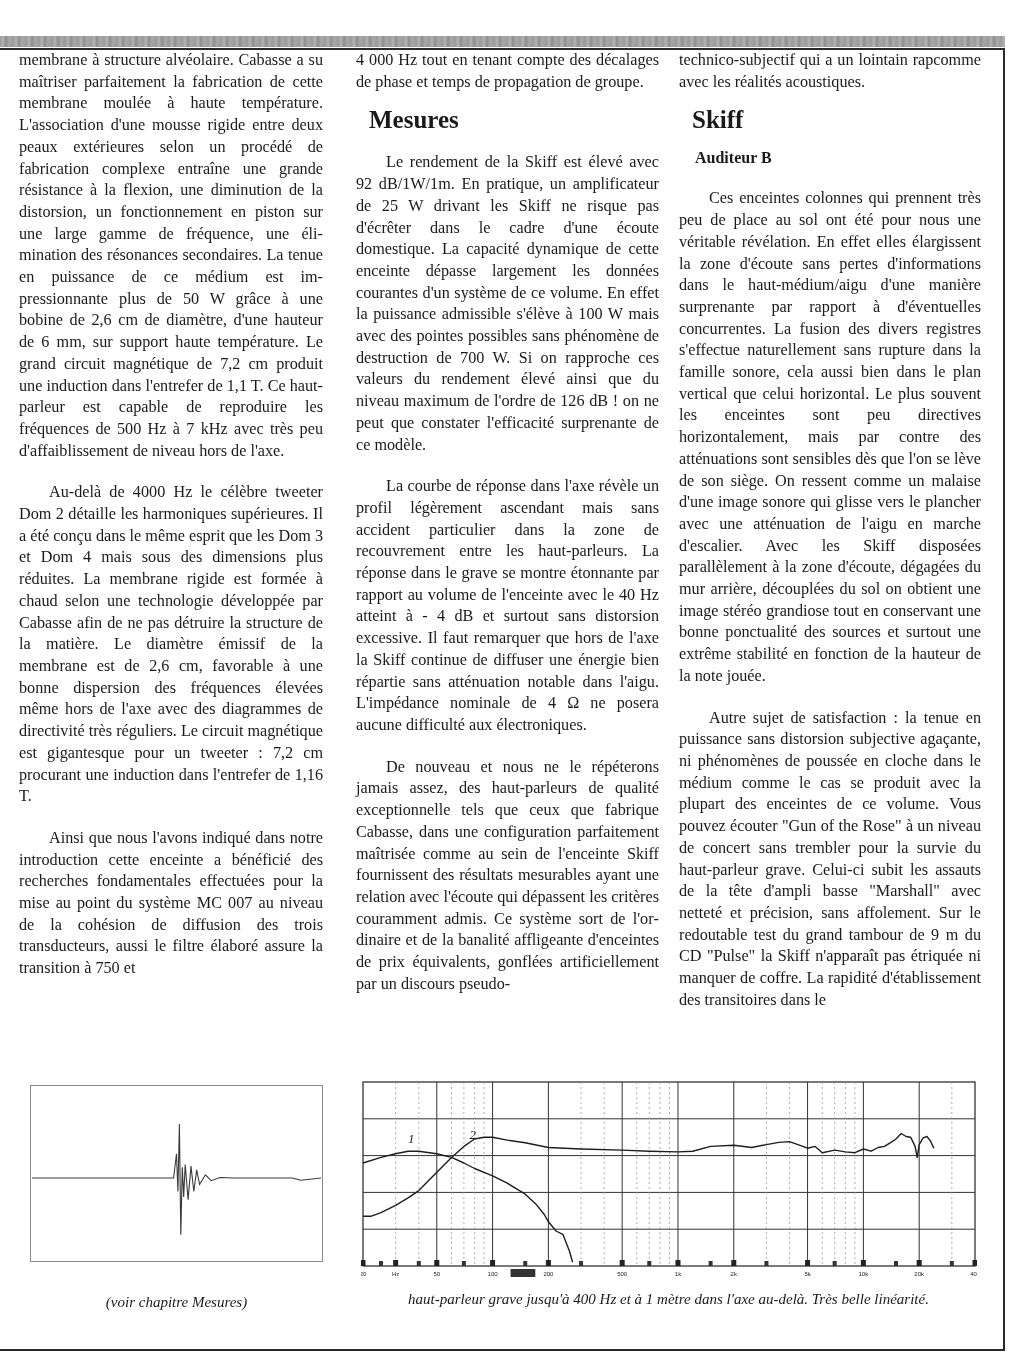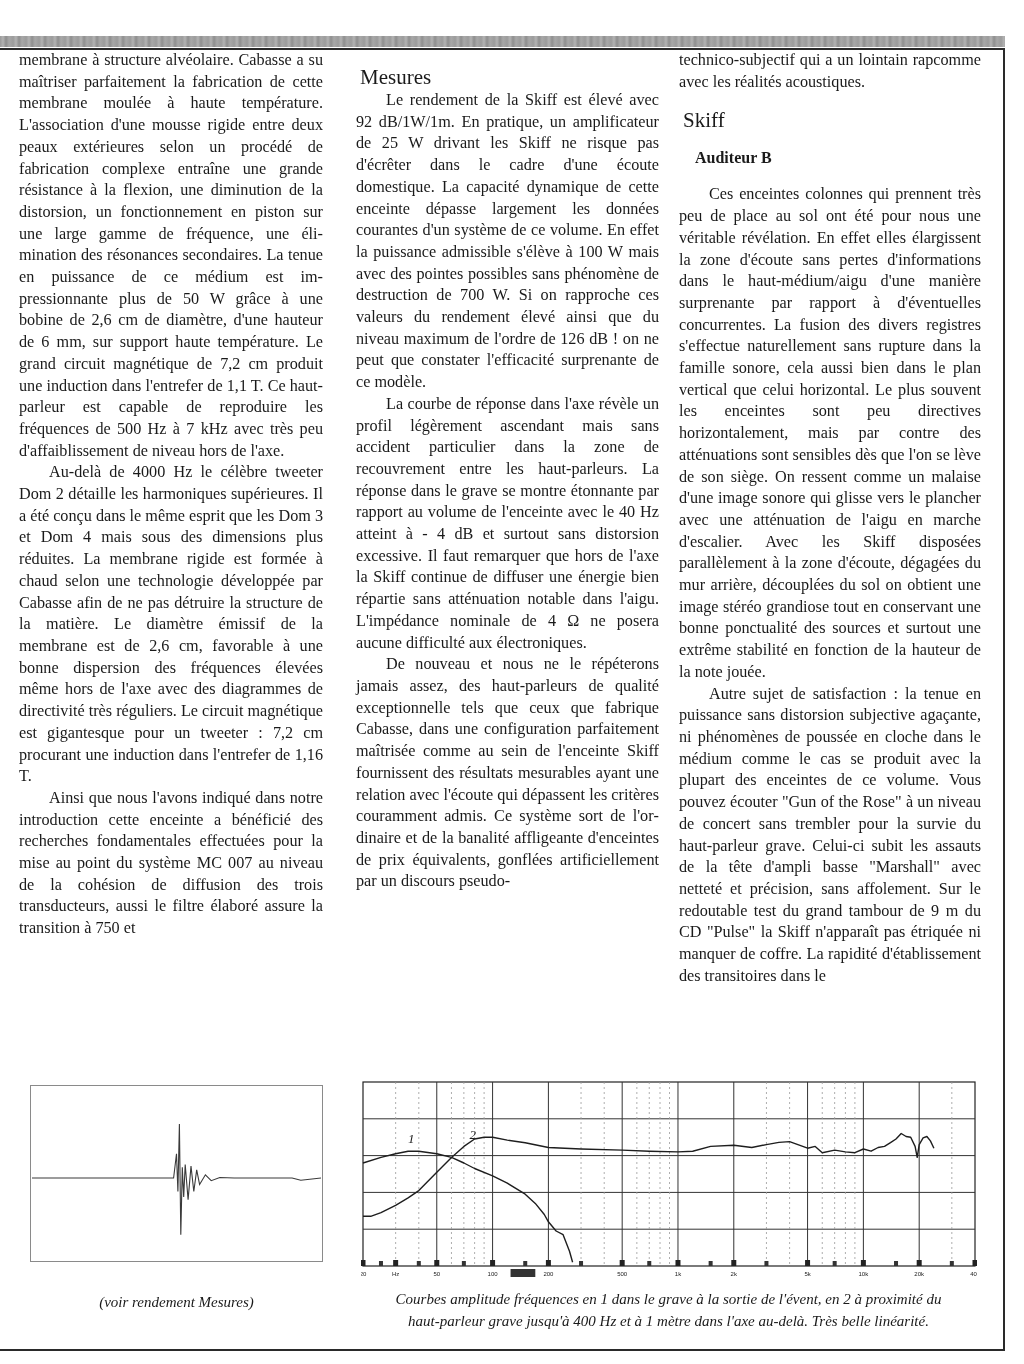--- a/index.html
+++ b/index.html
@@ -18,24 +18,24 @@
 
     .col {
       position: absolute; top: 50px;
       font-size: 16.2px; line-height: 21.7px;
       text-align: justify; hyphens: manual;
     }
     .col1 { left: 19px; width: 304px; }
     .col2 { left: 356px; width: 303px; }
     .col3 { left: 679px; width: 302px; }
     .col p { margin: 0; }
-    .col p.indent { text-indent: 30px; }
+    .col p.indent { text-indent: 30px; margin-top: 20px; }
     .col p.gap { }
     .col h2 {
-      font-size: 21px; font-weight: normal; margin: 15px 0 1px 4px; line-height: 24px;
+      font-size: 25px; font-weight: bold; margin: 15px 0 1px 13px; line-height: 24px;
     }
     .col h3 {
       font-size: 16px; font-weight: bold; margin: 16px; line-height: 20px;
     }
 
     .fig-impulse {
       position: absolute; left: 30px; top: 1085px; width: 293px; height: 177px;
       border: 1px solid #8a8a8a; box-sizing: border-box; background: #fff;
     }
     .fig-impulse svg { position: absolute; left: 0; top: 0; }
@@ -59,40 +59,41 @@
 <div class="frame-top"></div>
 <div class="frame-right"></div>
 <div class="frame-bottom"></div>
 
 <div class="col col1">
     <p>membrane à structure alvéolaire. Cabasse a su maîtriser parfaitement la fabrication de cette membrane moulée à haute température. L'association d'une mousse rigide entre deux peaux exté­rieures selon un procédé de fabrication complexe entraîne une grande résistance à la flexion, une diminution de la distor­sion, un fonctionnement en piston sur une large gamme de fréquence, une éli­mination des résonances secondaires. La tenue en puissance de ce médium est im­pressionnante plus de 50 W grâce à une bobine de 2,6 cm de diamètre, d'une hau­teur de 6 mm, sur support haute tempéra­ture. Le grand circuit magnétique de 7,2 cm produit une induction dans l'entrefer de 1,1 T. Ce haut-parleur est capable de reproduire les fréquences de 500 Hz à 7 kHz avec très peu d'affaiblissement de niveau hors de l'axe.</p>
     <p class="indent gap">Au-delà de 4000 Hz le célèbre twee­ter Dom 2 détaille les harmoniques su­périeures. Il a été conçu dans le même esprit que les Dom 3 et Dom 4 mais sous des dimensions plus réduites. La mem­brane rigide est formée à chaud selon une technologie développée par Cabasse afin de ne pas détruire la structure de la matière. Le diamètre émissif de la membrane est de 2,6 cm, favorable à une bonne dispersion des fréquences élevées même hors de l'axe avec des diagrammes de directivité très réguliers. Le circuit magnétique est gigantesque pour un tweeter : 7,2 cm procurant une induction dans l'entrefer de 1,16 T.</p>
     <p class="indent gap">Ainsi que nous l'avons indiqué dans notre introduction cette enceinte a béné­ficié des recherches fondamentales effec­tuées pour la mise au point du système MC 007 au niveau de la cohésion de dif­fusion des trois transducteurs, aussi le filtre élaboré assure la transition à 750 et</p>
   </div>
 <div class="col col2">
+    <p>4 000 Hz tout en tenant compte des déca­lages de phase et temps de propagation de groupe.</p>
     <h2>Mesures</h2>
     <p class="indent">Le rendement de la Skiff est élevé avec 92 dB/1W/1m. En pratique, un am­plificateur de 25 W drivant les Skiff ne risque pas d'écrêter dans le cadre d'une écoute domestique. La capacité dyna­mique de cette enceinte dépasse large­ment les données courantes d'un système de ce volume. En effet la puissance ad­missible s'élève à 100 W mais avec des pointes possibles sans phénomène de destruction de 700 W. Si on rapproche ces valeurs du rendement élevé ainsi que du niveau maximum de l'ordre de 126 dB ! on ne peut que constater l'effi­cacité surprenante de ce modèle.</p>
     <p class="indent gap">La courbe de réponse dans l'axe ré­vèle un profil légèrement ascendant mais sans accident particulier dans la zone de recouvrement entre les haut-parleurs. La réponse dans le grave se montre éton­nante par rapport au volume de l'enceinte avec le 40 Hz atteint à - 4 dB et surtout sans distorsion excessive. Il faut remar­quer que hors de l'axe la Skiff continue de diffuser une énergie bien répartie sans atténuation notable dans l'aigu. L'impédance nominale de 4 Ω ne posera aucune difficulté aux électroniques.</p>
     <p class="indent gap">De nouveau et nous ne le répéterons jamais assez, des haut-parleurs de qualité exceptionnelle tels que ceux que fa­brique Cabasse, dans une configuration parfaitement maîtrisée comme au sein de l'enceinte Skiff fournissent des résultats mesurables ayant une relation avec l'écoute qui dépassent les critères cou­ramment admis. Ce système sort de l'or­dinaire et de la banalité affligeante d'en­ceintes de prix équivalents, gonflées ar­tificiellement par un discours pseudo-</p>
   </div>
 <div class="col col3">
     <p>technico-subjectif qui a un lointain rap­comme avec les réalités acoustiques.</p>
     <h2>Skiff</h2>
     <h3>Auditeur B</h3>
     <p class="indent">Ces enceintes colonnes qui prennent très peu de place au sol ont été pour nous une véritable révélation. En effet elles élargissent la zone d'écoute sans pertes d'informations dans le haut-médium/aigu d'une manière surprenante par rapport à d'éventuelles concurrentes. La fusion des divers registres s'effectue naturellement sans rupture dans la famille sonore, cela aussi bien dans le plan vertical que celui horizontal. Le plus souvent les enceintes sont peu directives horizontalement, mais par contre des atténuations sont sensibles dès que l'on se lève de son siège. On ressent comme un malaise d'une image sonore qui glisse vers le plancher avec une atténuation de l'aigu en marche d'escalier. Avec les Skiff dis­posées parallèlement à la zone d'écoute, dégagées du mur arrière, découplées du sol on obtient une image stéréo gran­diose tout en conservant une bonne ponctualité des sources et surtout une ex­trême stabilité en fonction de la hauteur de la note jouée.</p>
     <p class="indent gap">Autre sujet de satisfaction : la tenue en puissance sans distorsion subjective agaçante, ni phénomènes de poussée en cloche dans le médium comme le cas se produit avec la plupart des enceintes de ce volume. Vous pouvez écouter "Gun of the Rose" à un niveau de concert sans trembler pour la survie du haut-parleur grave. Celui-ci subit les assauts de la tête d'ampli basse "Marshall" avec netteté et précision, sans affolement. Sur le redou­table test du grand tambour de 9 m du CD "Pulse" la Skiff n'apparaît pas étri­quée ni manquer de coffre. La rapidité d'établissement des transitoires dans le</p>
   </div>
 
 <div class="fig-impulse">
   <svg id="impulse-svg" width="291" height="175">
       <path d="M1.0 92.0 L29.9 92.0 L58.8 92.0 L87.7 92.0 L116.6 92.0 L142.6 92.0 L145.5 67.7 L146.9 105.5 L148.4 38.0 L149.8 148.7 L151.3 81.2 L152.7 110.9 L154.2 78.5 L157.1 113.6 L160.0 80.1 L162.8 105.5 L165.7 83.9 L168.6 98.5 L174.4 88.8 L180.2 94.7 L188.8 91.5 L203.3 92.0 L232.2 92.0 L261.1 92.0 L269.8 94.2 L290.0 92.0 " fill="none" stroke="#3a3a3a" stroke-width="1.1"></path>
     </svg>
 </div>
 <div class="cap-impulse">
-  <div>(voir rendement Mesures)</div>
+  <div>(voir chapitre Mesures)</div>
 </div>
 
 <div class="fig-freq">
   <svg id="freq-svg" width="616" height="198">
       <rect x="2" y="2" width="612" height="184" fill="#fff" stroke="#222" stroke-width="1.2"></rect>
       <line x1="2" x2="614" y1="149.2" y2="149.2" stroke="#333" stroke-width="1"></line>
       <line x1="2" x2="614" y1="112.39999999999999" y2="112.39999999999999" stroke="#333" stroke-width="1"></line>
       <line x1="2" x2="614" y1="75.60000000000001" y2="75.60000000000001" stroke="#333" stroke-width="1"></line>
       <line x1="2" x2="614" y1="38.79999999999998" y2="38.79999999999998" stroke="#333" stroke-width="1"></line>
       <line x1="34.64673471117612" x2="34.64673471117612" y1="2" y2="186" stroke="#999" stroke-width="0.8" stroke-dasharray="2,3"></line>
@@ -159,15 +160,14 @@
       <text x="558.1900383854888" y="196" font-size="6" font-family="Liberation Sans, sans-serif" text-anchor="middle" fill="#222">20k</text>
       <text x="614" y="196" font-size="6" font-family="Liberation Sans, sans-serif" text-anchor="middle" fill="#222">40k</text>
       <rect x="149.5535124656149" y="189" width="24.757670190795892" height="8" fill="#333"></rect>
       <path d="M2.0 83.0 L20.0 77.4 L34.6 73.8 L47.1 71.2 L57.8 71.2 L75.8 73.8 L90.5 77.4 L102.9 83.0 L113.6 88.5 L131.6 95.8 L146.3 103.2 L164.2 114.2 L174.3 123.4 L183.3 134.5 L187.4 141.8 L195.1 151.0 L202.1 154.7 L208.5 171.3 L211.6 182.3 " fill="none" stroke="#1e1e1e" stroke-width="1.4" stroke-linejoin="round"></path>
       <path d="M2.0 136.3 L9.7 136.3 L20.0 132.6 L34.6 125.3 L47.1 117.9 L57.8 110.6 L75.8 92.2 L90.5 77.4 L102.9 66.4 L113.6 59.0 L123.1 57.2 L131.6 57.2 L146.3 60.1 L164.2 62.7 L187.4 67.5 L220.0 69.0 L261.2 70.1 L288.3 71.2 L317.0 71.9 L331.7 71.2 L349.6 66.4 L372.8 65.3 L390.8 67.5 L405.4 64.6 L417.9 62.4 L428.6 61.6 L446.6 68.2 L454.2 66.4 L461.3 72.7 L473.7 70.1 L484.4 71.9 L493.9 72.7 L502.4 69.0 L510.1 71.2 L517.1 67.5 L523.5 66.4 L529.5 62.7 L535.0 59.0 L540.2 53.5 L545.1 56.5 L549.7 57.2 L554.1 66.4 L556.2 77.4 L558.2 64.6 L562.1 57.9 L565.9 56.5 L569.4 60.9 L572.9 68.2 " fill="none" stroke="#1e1e1e" stroke-width="1.4" stroke-linejoin="round"></path>
       <text x="47.05844720932147" y="62.72" font-size="13" font-style="italic" font-family="Liberation Serif, serif" fill="#222">1</text>
       <text x="108.4234909439836" y="59.03999999999999" font-size="13" font-style="italic" font-family="Liberation Serif, serif" fill="#222">2</text>
     </svg>
 </div>
 <div class="cap-freq">
-  <div>Courbes amplitude fréquences en 1 dans le grave à la sortie de l'évent, en 2 à proximité du</div>
   <div>haut-parleur grave jusqu'à 400 Hz et à 1 mètre dans l'axe au-delà. Très belle linéarité.</div>
 </div>
 
 </body></html>

